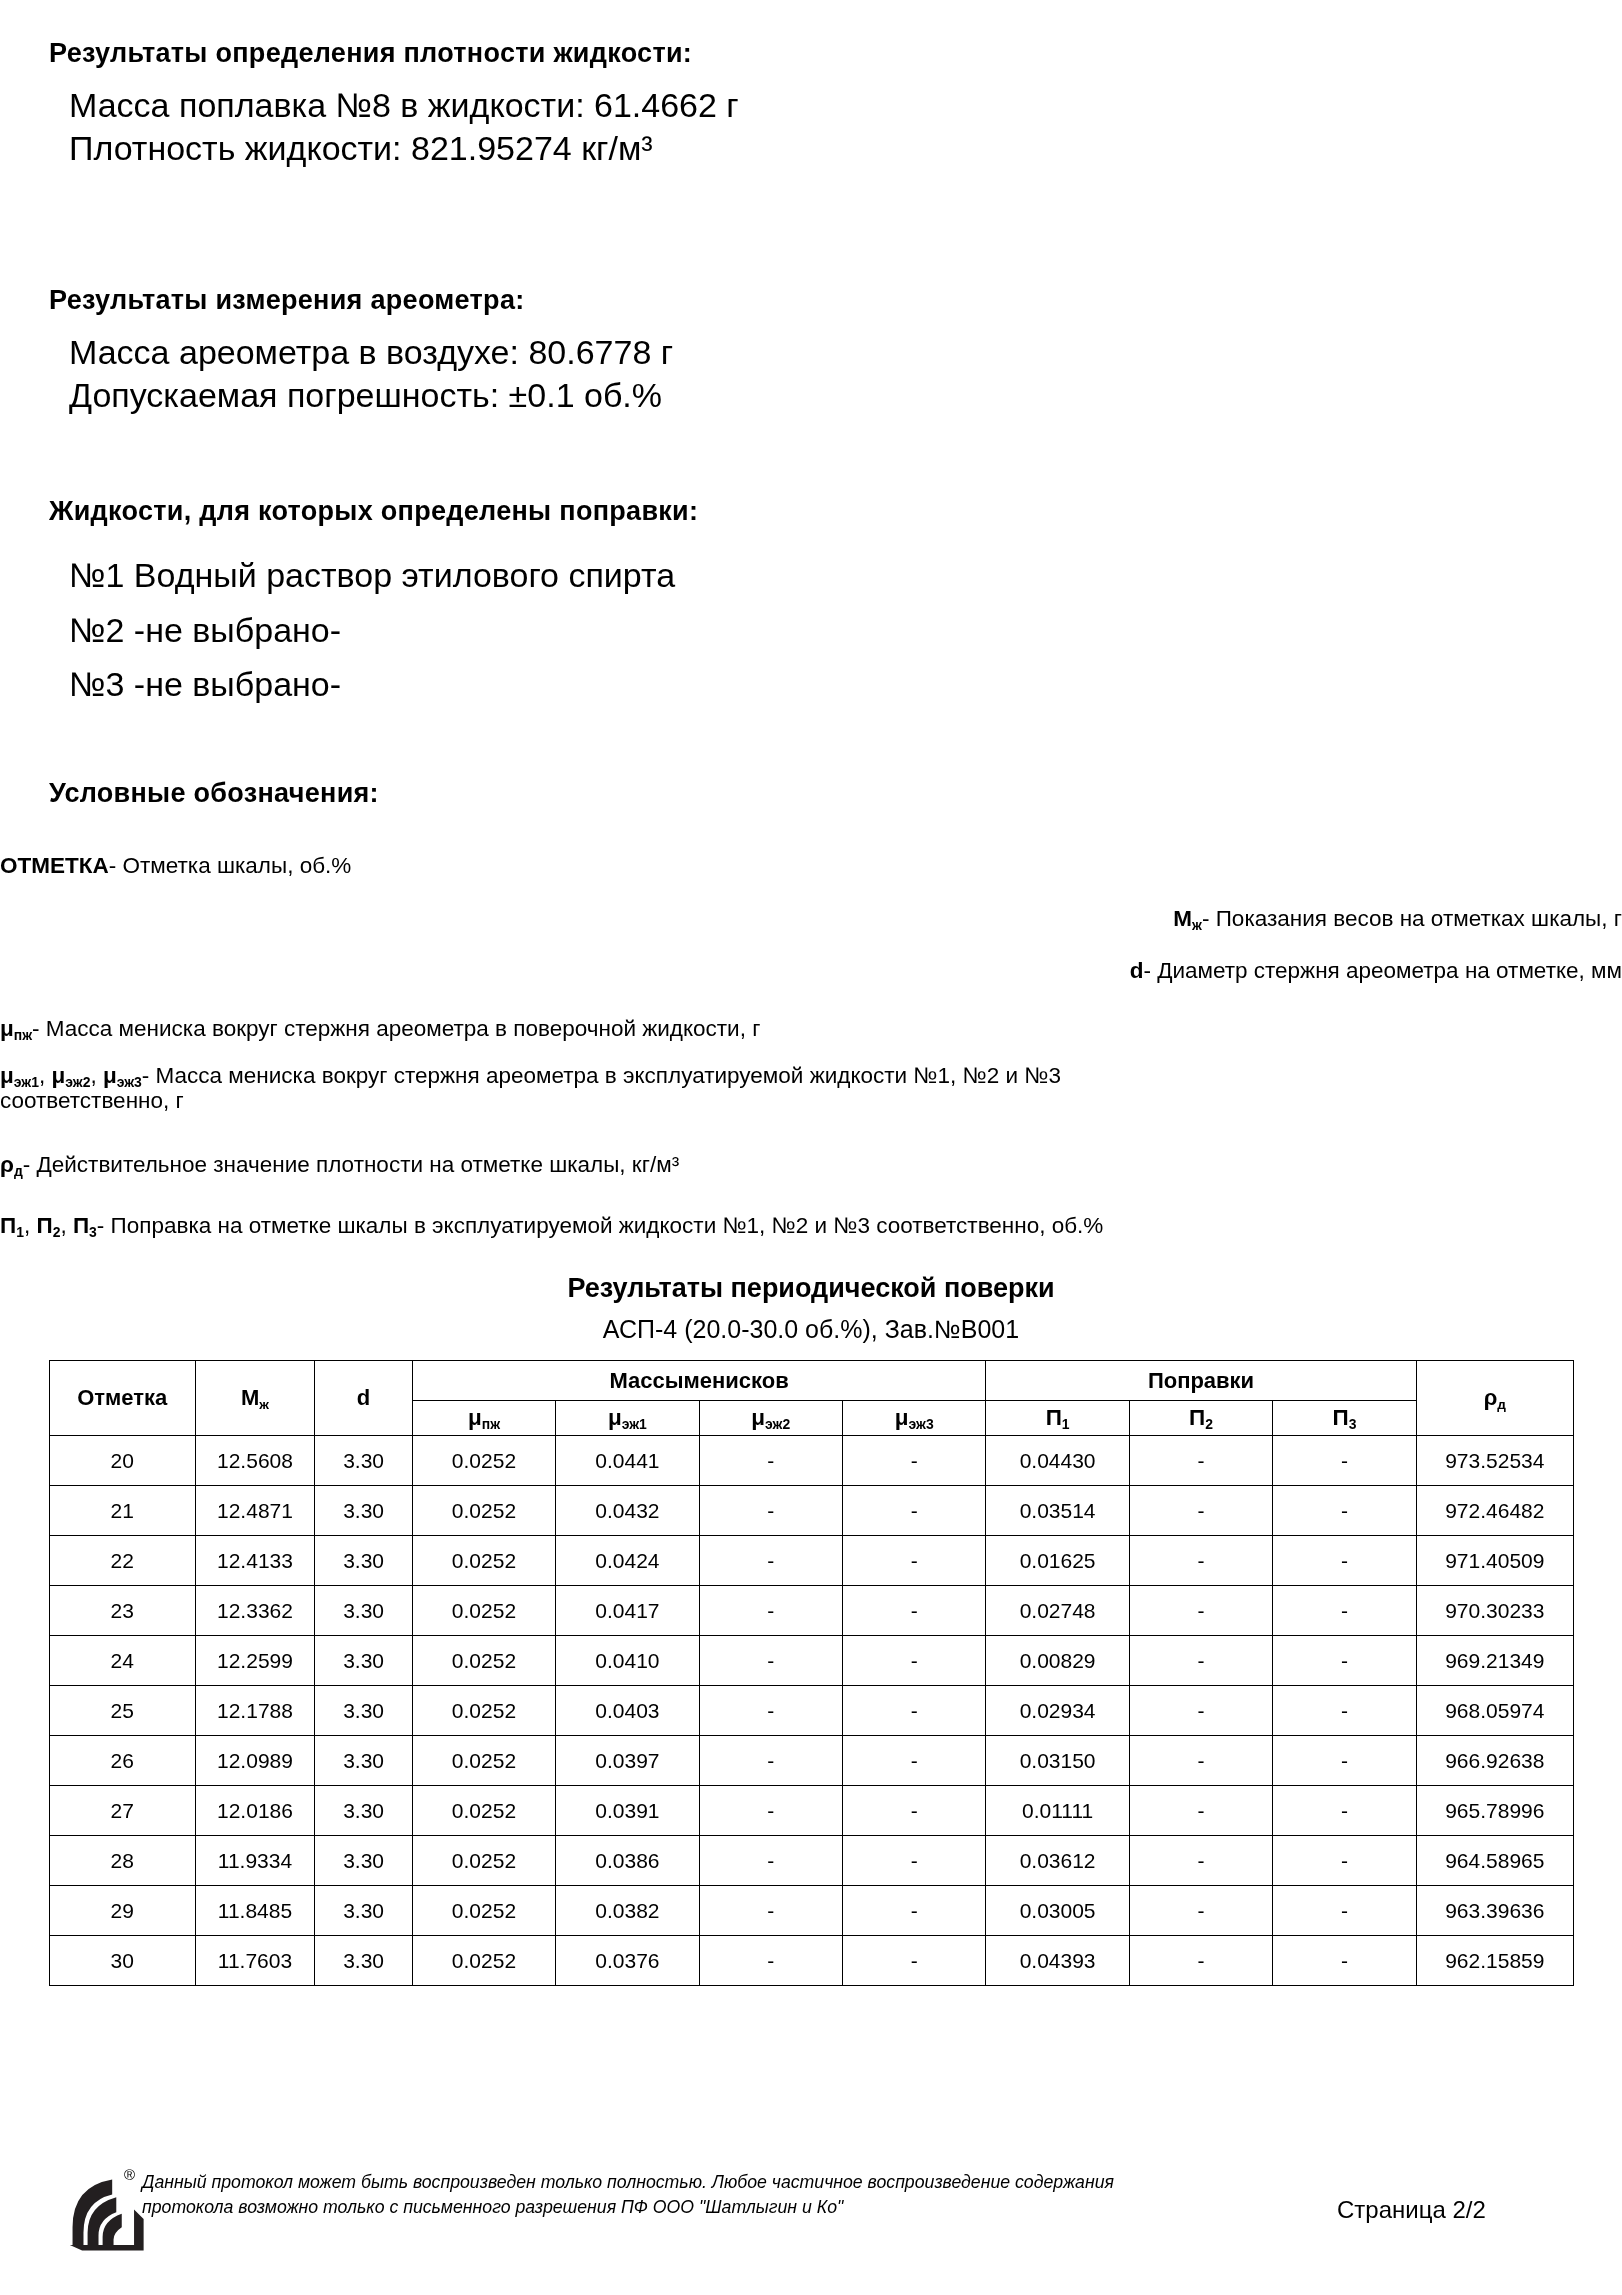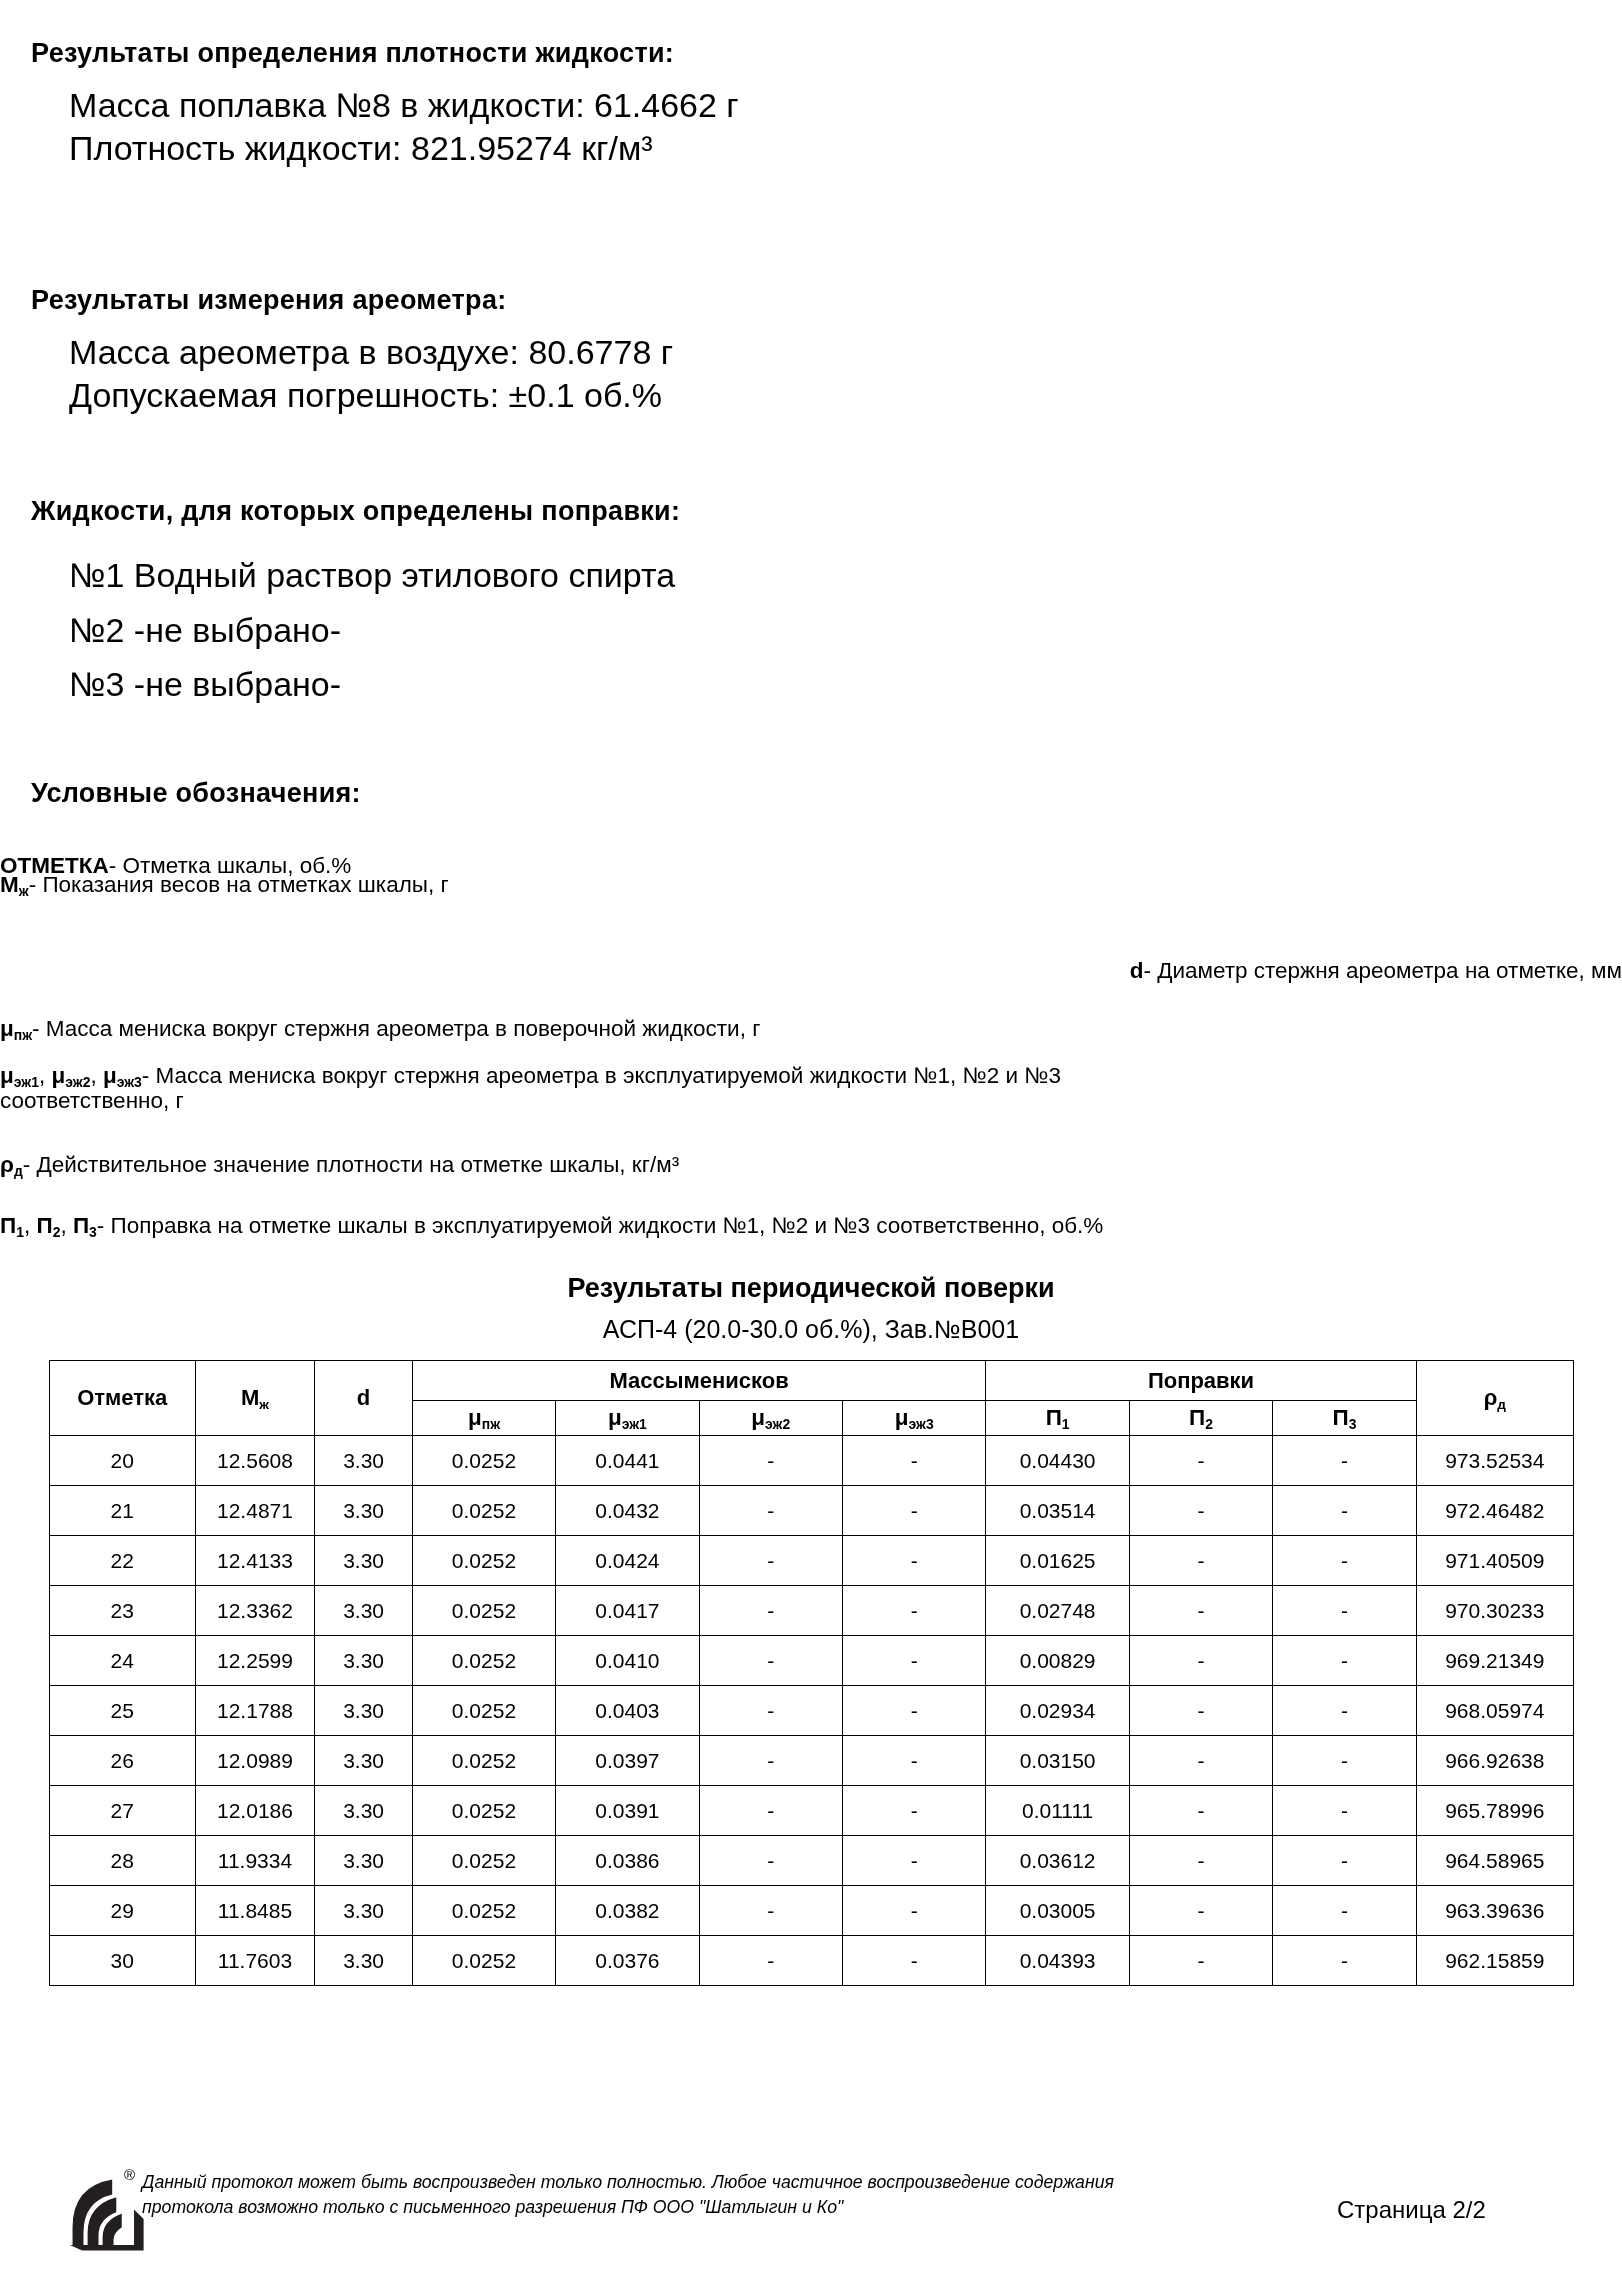--- a/index.html
+++ b/index.html
@@ -26,21 +26,21 @@
 
   
   .section {
     position: absolute;
     left: 0; right: 0;
   }
   .sec-title {
     font-size: 27px;
     font-weight: bold;
     letter-spacing: 0.3px;
-    padding-left: 31px;
+    padding-left: 49px;
   }
   .sec-line {
     font-size: 34px;
     padding-left: 69px;
     font-weight: normal;
   }
 
   
   .nota-line {
     font-size: 22.5px;
@@ -182,21 +182,21 @@
   <div class="section" style="top:778px;">
     <div class="sec-title">Условные обозначения:</div>
   </div>
 
   <div class="section" style="top:853px;">
     <div class="nota-line">
       <b class="sym">ОТМЕТКА</b><span>- Отметка шкалы, об.%</span>
     </div>
   </div>
 
-  <div class="section" style="top:872px;">
+  <div class="section" style="top:906px;text-align:right;">
     <div class="nota-line">
       <b class="sym">М</b><sub>ж</sub><span>- Показания весов на отметках шкалы, г</span>
     </div>
   </div>
 
   <div class="section" style="top:958px;text-align:right;">
     <div class="nota-line">
       <b class="sym">d</b><span>- Диаметр стержня ареометра на отметке, мм</span>
     </div>
   </div>

